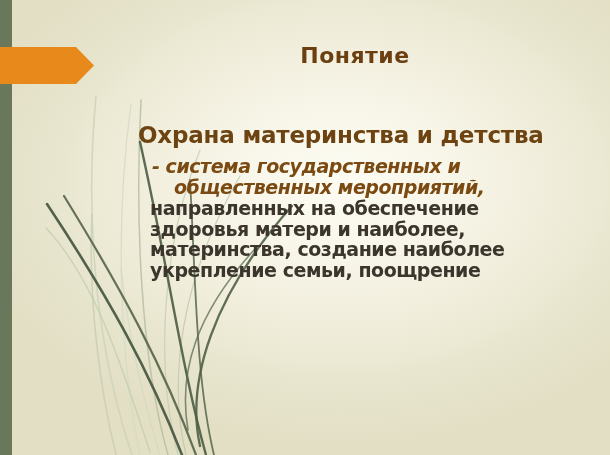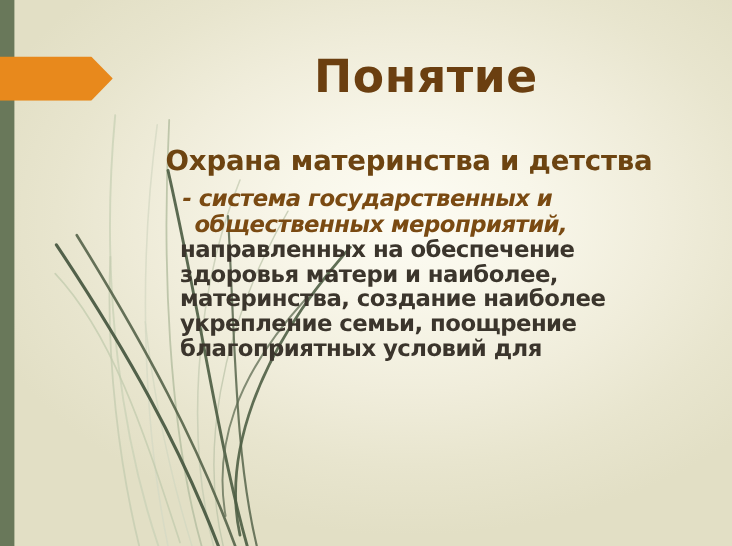--- a/index.html
+++ b/index.html
@@ -52,21 +52,21 @@
 
   
   .title {
     position: absolute;
     left: 120px;
     top: 44px;
     width: 470px;
     text-align: center;
     color: #6b3f10;
     font-family: "DejaVu Sans", sans-serif;
-    font-size: 38px;
+    font-size: 22px;
     font-weight: bold;
     letter-spacing: 0.5px;
     line-height: 1.1;
     white-space: nowrap;
   }
 
   
   .body-block {
     position: absolute;
     left: 138px;
@@ -98,21 +98,21 @@
   }
   .body-para .ln.em {
     font-style: italic;
     color: #7a4a12;
   }
   .body-para .ln.plain {
     font-style: normal;
     color: #3b352c;
   }
   .body-para .ln.indent0 { margin-left: 0px; }
-  .body-para .ln.indent1 { margin-left: 10px; }
+  .body-para .ln.indent1 { margin-left: 22px; }
   .body-para .ln.indent2 { margin-left: -2px; }
 </style>
 </head>
 <body>
 
 <div id="slide">
 
   <svg id="bg-decor" viewBox="0 0 610 455" width="610" height="455" xmlns="http://www.w3.org/2000/svg" aria-hidden="true">
     <g fill="none" stroke-linecap="round">
 
@@ -145,17 +145,16 @@
 
   <div class="body-block">
     <div class="body-heading">Охрана материнства и детства</div>
     <div class="body-para">
       <span class="ln em indent0">- система государственных и</span>
       <span class="ln em indent1">общественных мероприятий,</span>
       <span class="ln plain indent2">направленных на обеспечение</span>
       <span class="ln plain indent2">здоровья матери и наиболее,</span>
       <span class="ln plain indent2">материнства, создание наиболее</span>
       <span class="ln plain indent2">укрепление семьи, поощрение</span>
-      <span class="ln plain indent2">благоприятных условий для</span>
     </div>
   </div>
 
 </div>
 
 </body></html>

